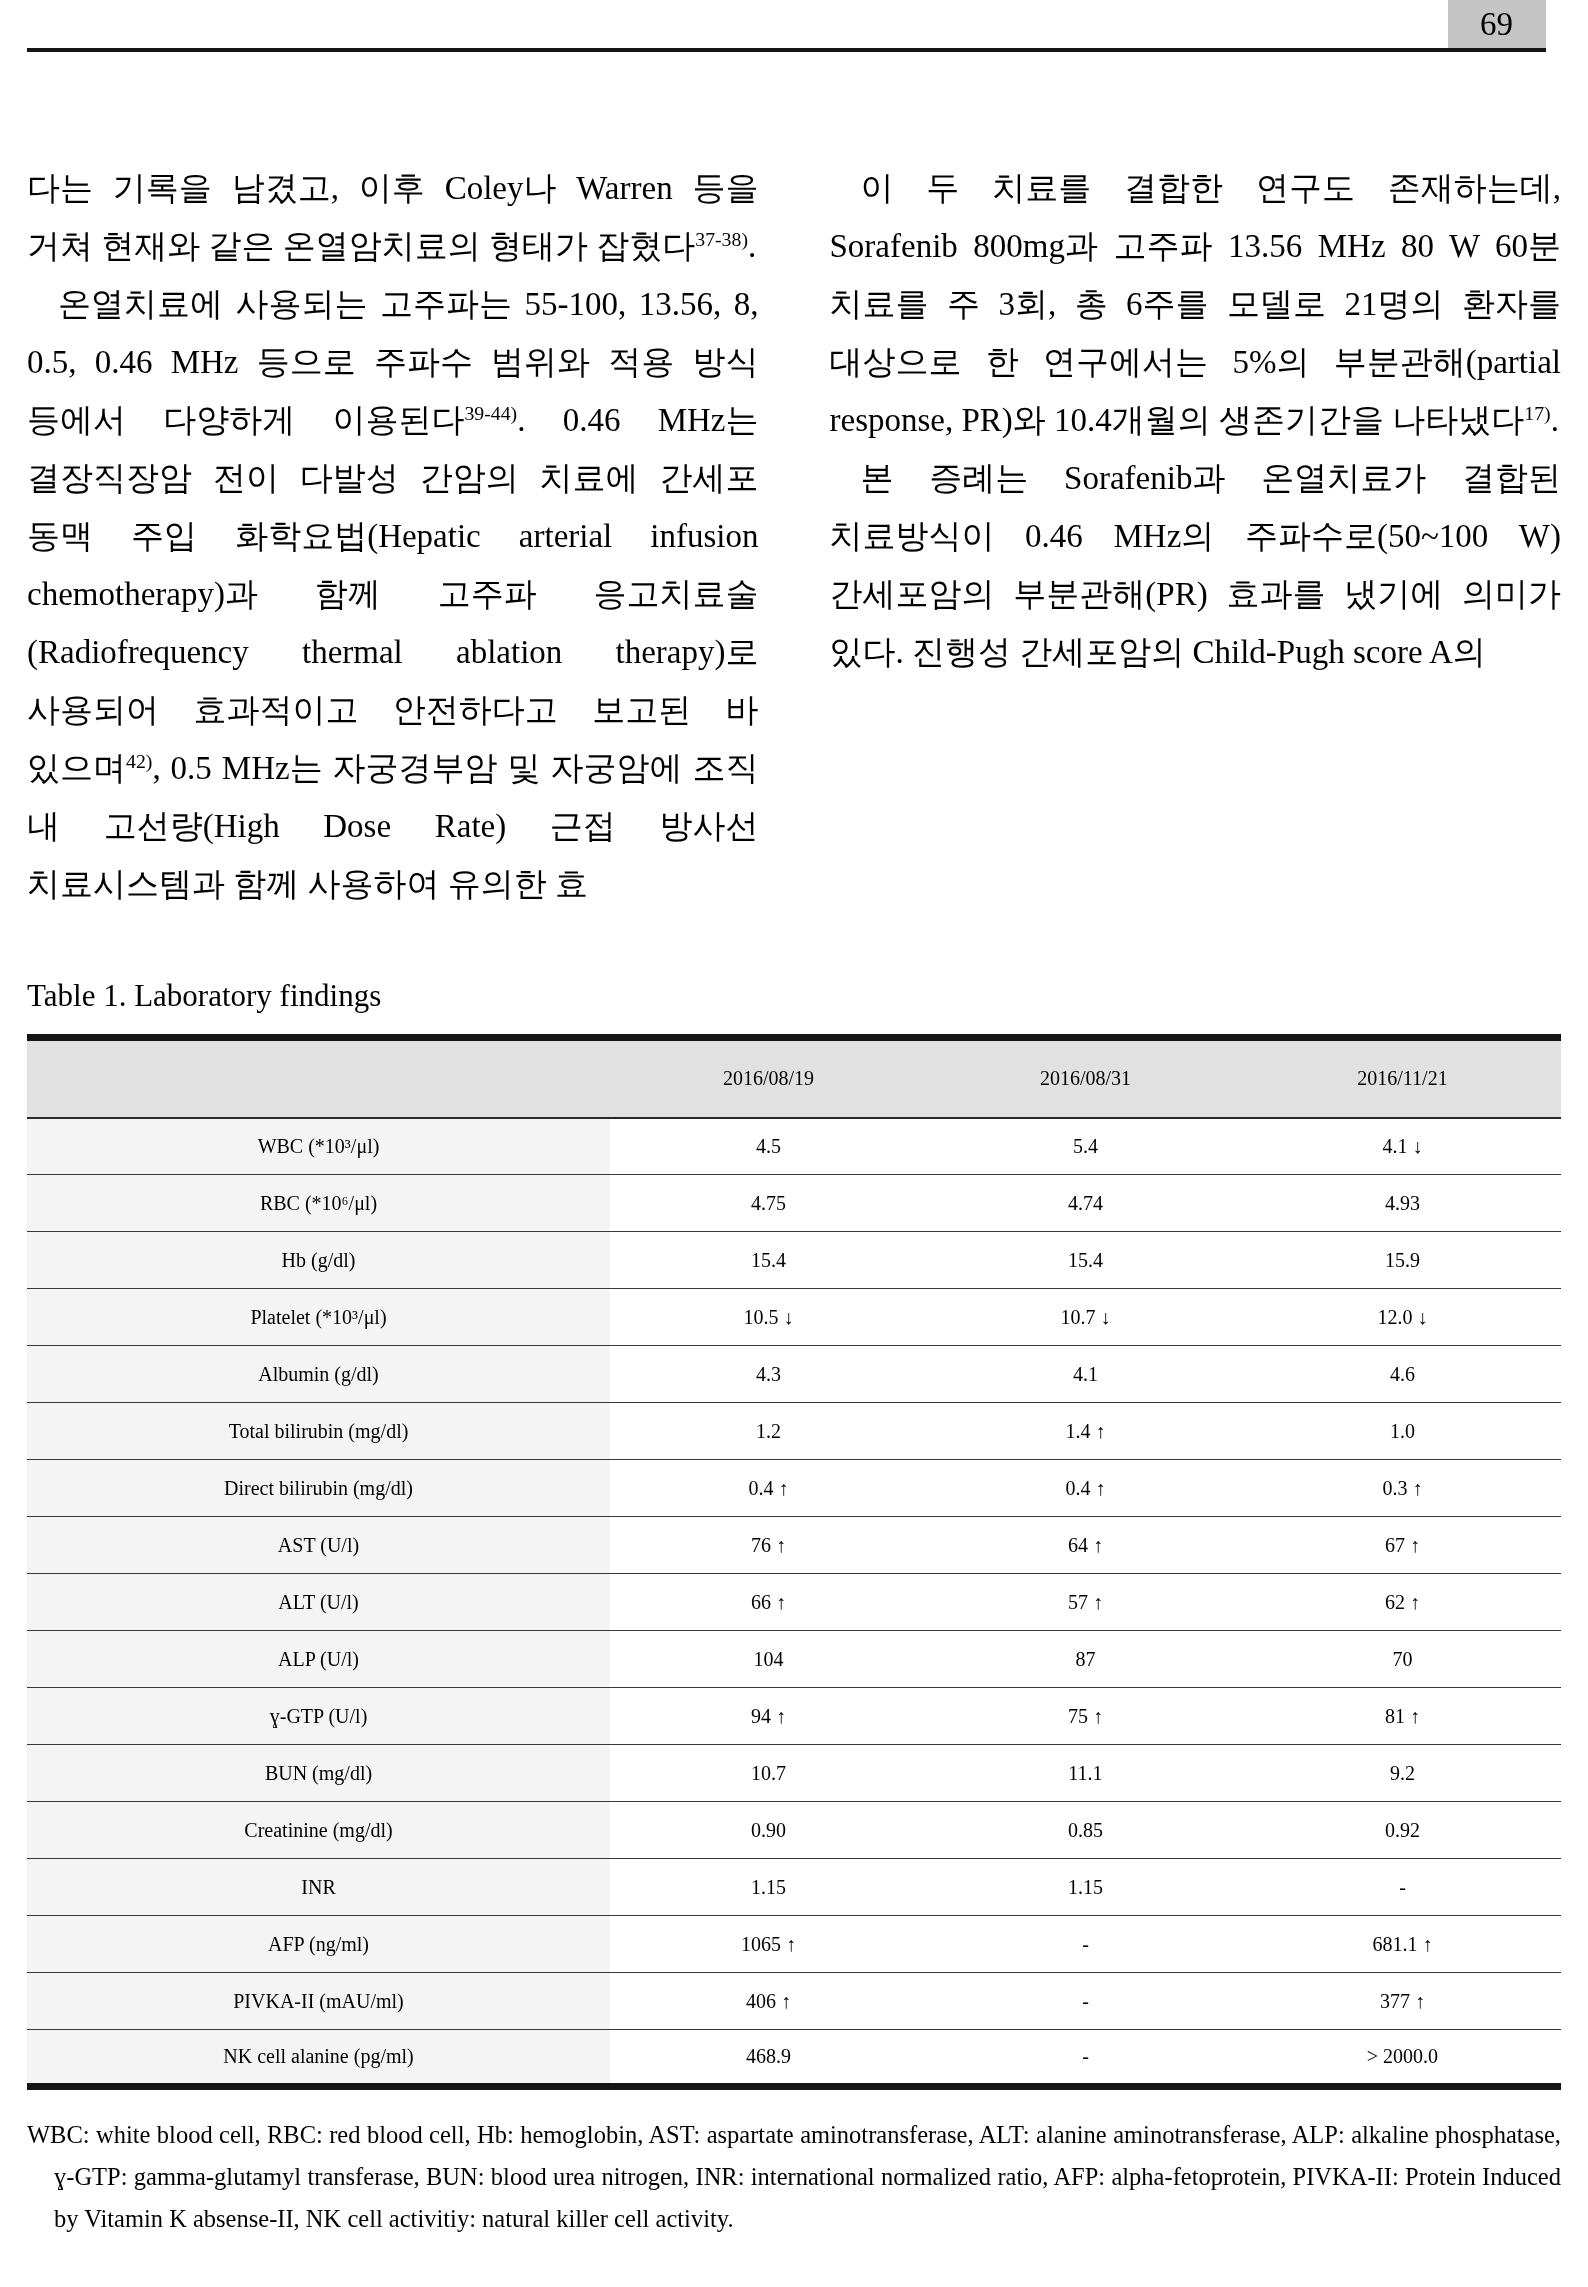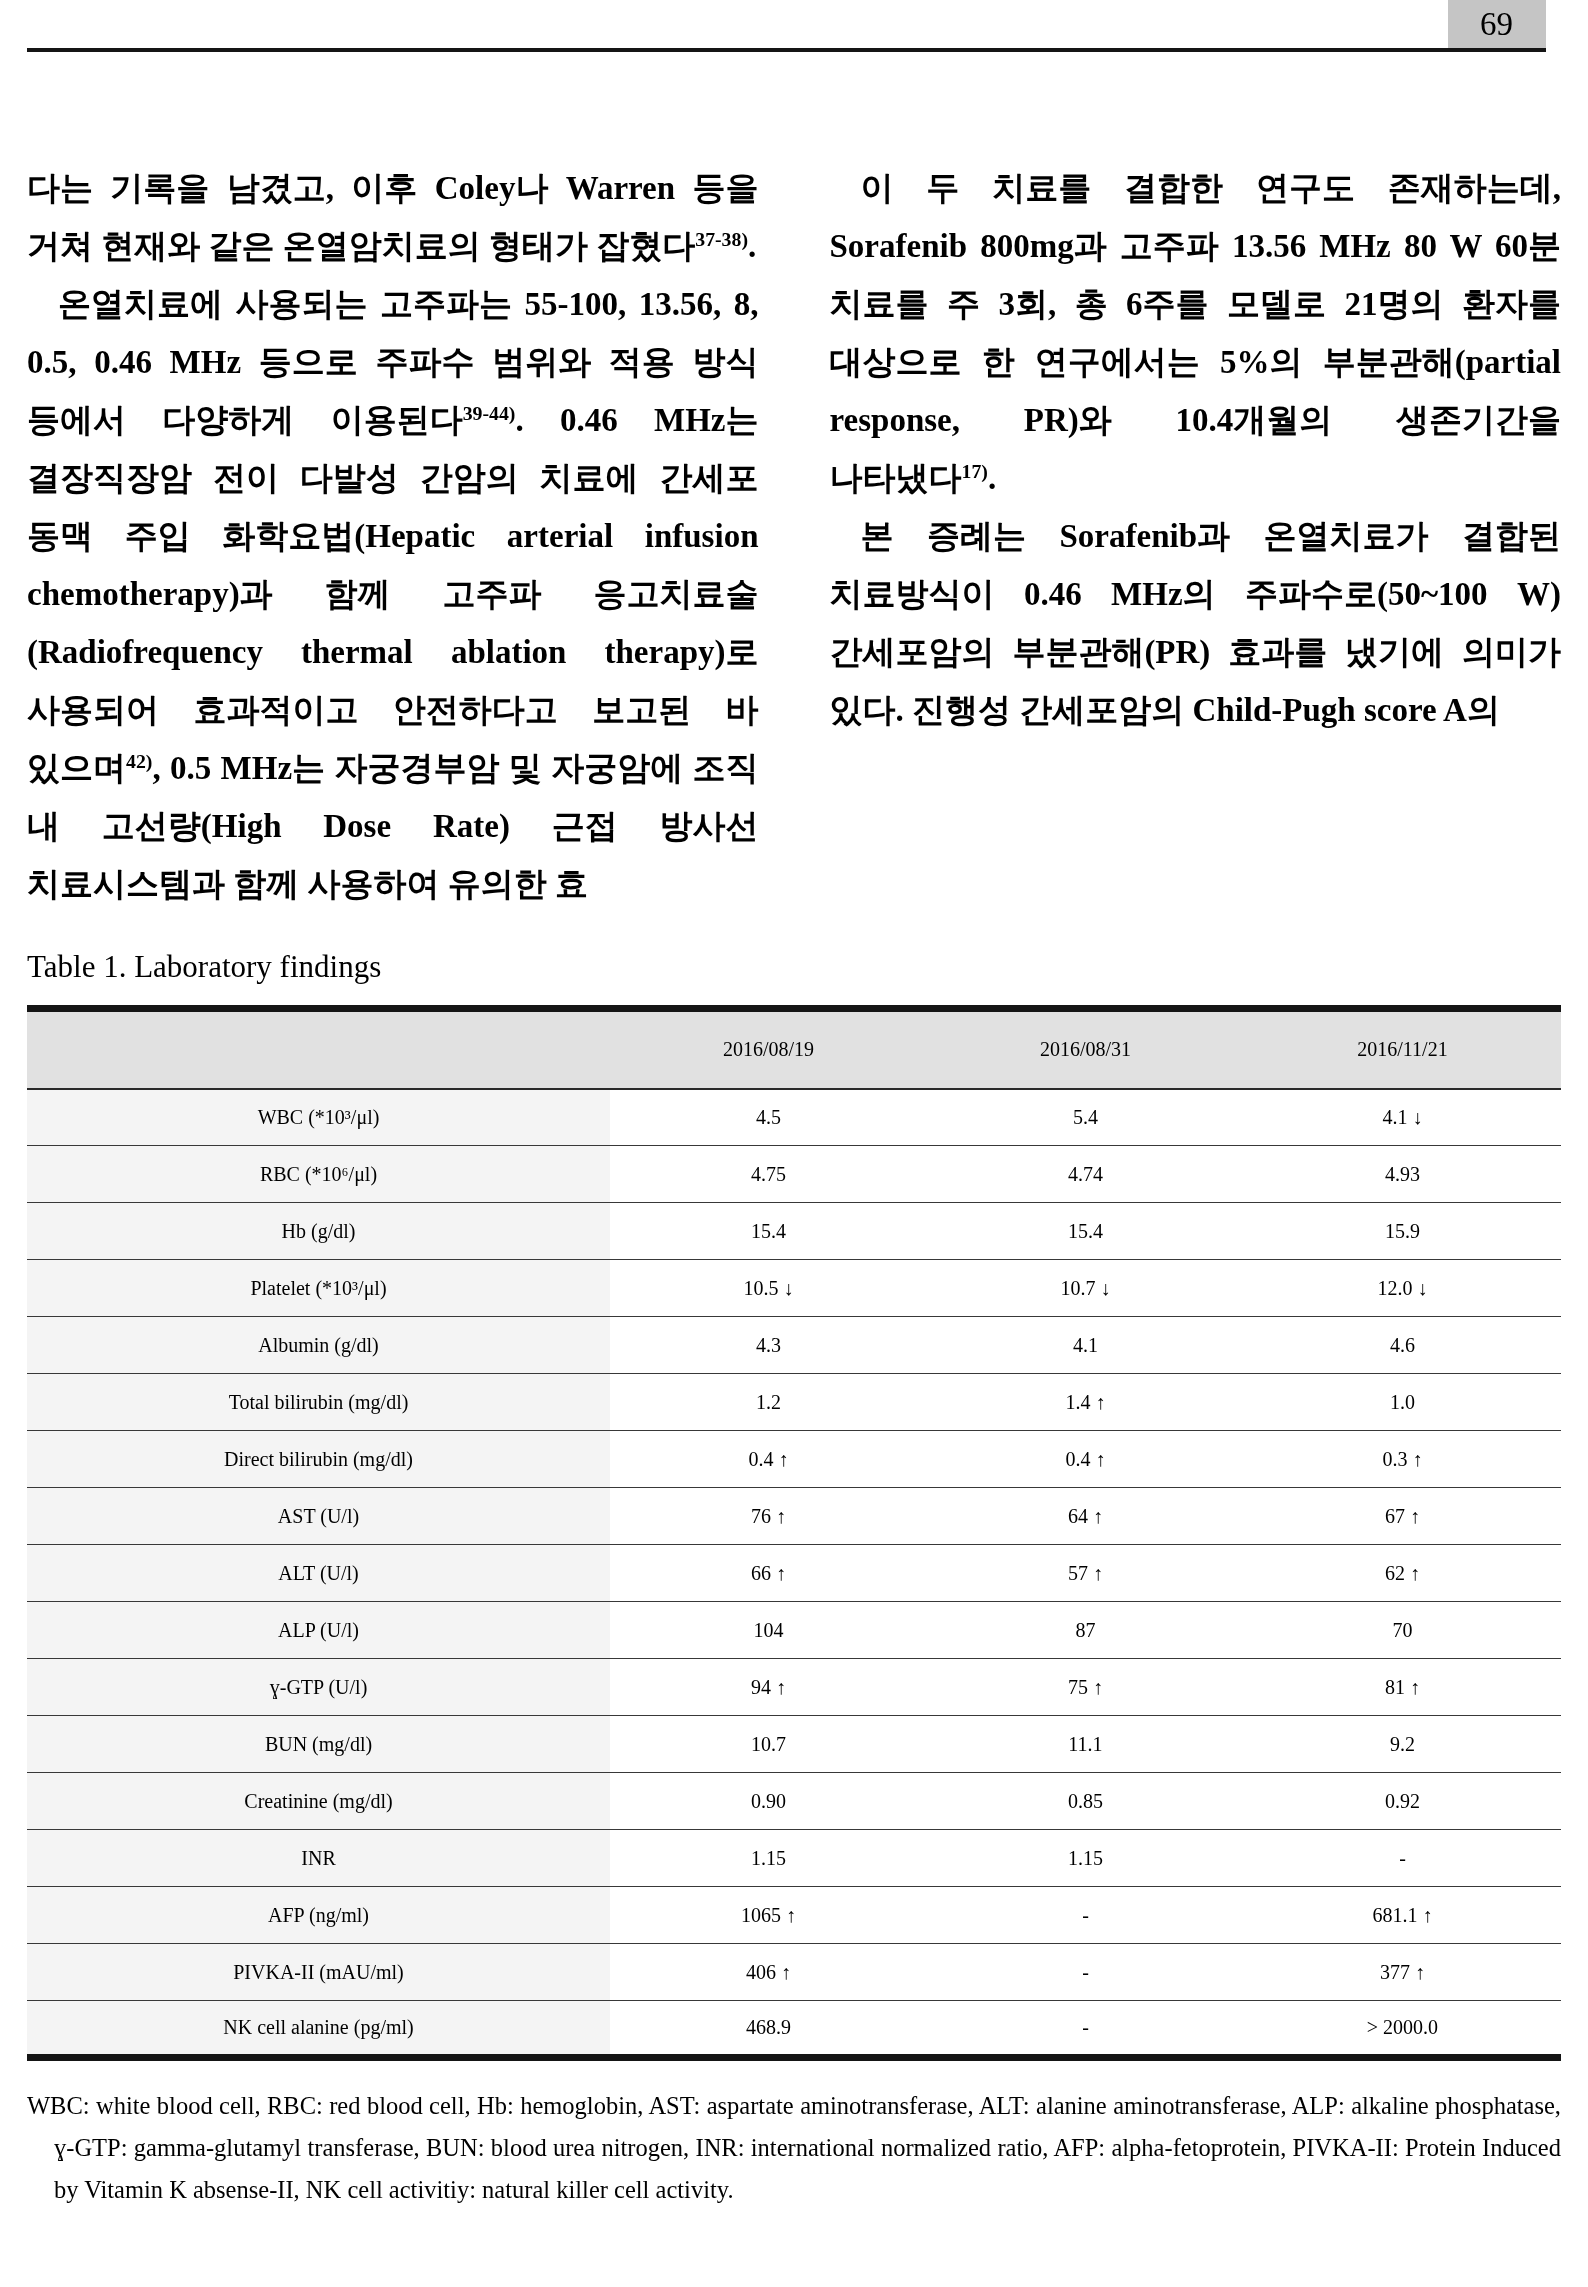--- a/index.html
+++ b/index.html
@@ -27,35 +27,35 @@
     font-weight:bold;font-size:28px;letter-spacing:-0.9px;white-space:nowrap;
   }
   .page-num-box{
     position:absolute;right:15.5px;top:0;width:98px;height:48px;
     background:var(--pagebox-bg);
     display:flex;align-items:center;justify-content:center;
     font-size:33px;z-index:2;
   }
 
   
-  .columns{display:flex;gap:71px;margin-top:107px;font-weight:bold;}
+  .columns{display:flex;gap:71px;margin-top:107px;}
   .col{flex:1;min-width:0;}
   .col p{
     font-size:33px;line-height:58px;
     text-align:justify;text-justify:inter-word;
     word-break:keep-all;
   }
   .col p.indent{text-indent:31px;}
   sup{
     font-size:0.6em;line-height:0;
     vertical-align:baseline;position:relative;top:-0.55em;
   }
 
   
-  .table-title{margin-top:36px;font-size:31px;}
+  .table-title{margin-top:65px;font-size:31px;}
   table.lab{
     width:100%;margin-top:20px;
     border-collapse:collapse;table-layout:fixed;
     border-top:7.3px solid var(--rule-color);
     border-bottom:7.3px solid var(--rule-color);
     font-size:20px;
   }
   table.lab col.c-label{width:38%;}
   table.lab col.c-data{width:20.66%;}
   table.lab thead th{

